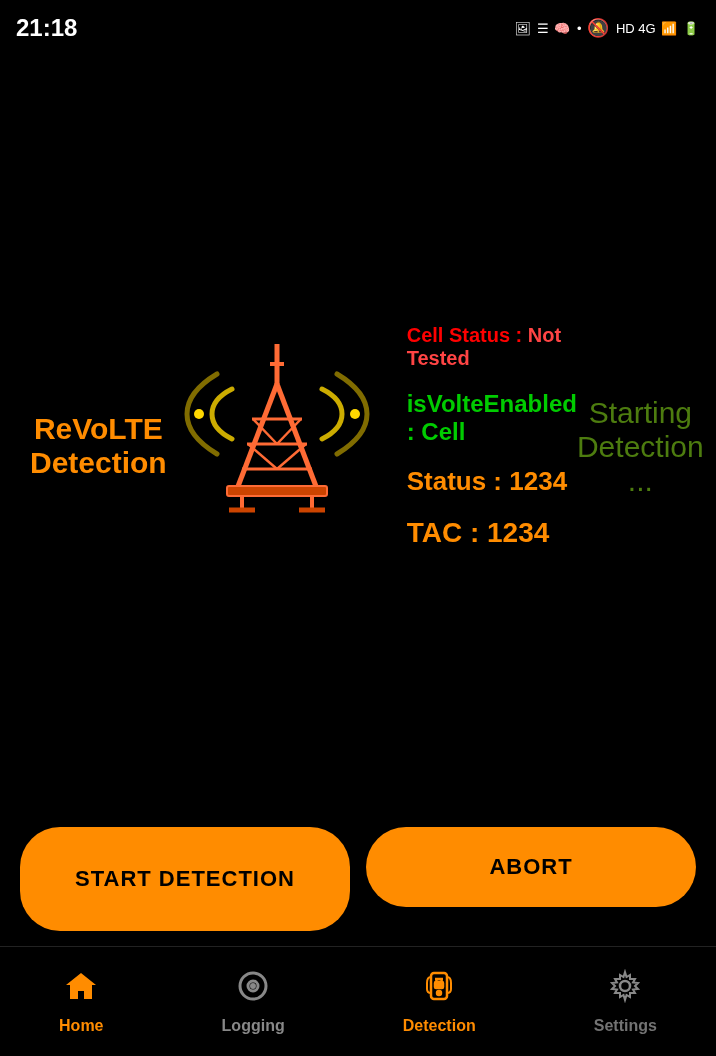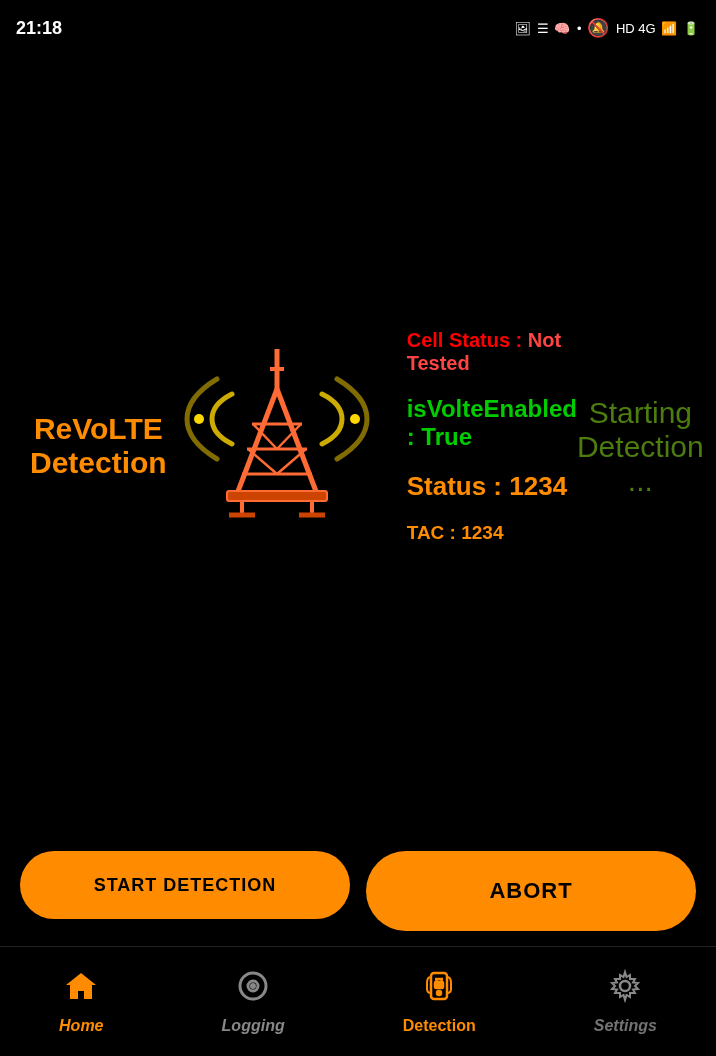--- a/index.html
+++ b/index.html
@@ -16,21 +16,21 @@
     .status-bar {
       display: flex;
       justify-content: space-between;
       align-items: center;
       padding: 8px 16px;
       height: 56px;
       background: #000;
     }
     .status-time {
       color: #fff;
-      font-size: 18px;
+      font-size: 24px;
       font-weight: bold;
       text-align: right;
     }
     .status-icons {
       display: flex;
       align-items: center;
       gap: 6px;
       color: #fff;
       font-size: 14px;
     }
@@ -100,21 +100,21 @@
       font-weight: bold;
       color: #00cc00;
     }
 
     .cell-id {
       font-size: 26px;
       font-weight: bold;
       color: #FF8C00;
     }
     .tac {
-      font-size: 19px;
+      font-size: 28px;
       font-weight: bold;
       color: #FF8C00;
     }
 
     
     .detection-status {
       font-size: 30px;
       font-weight: normal;
       color: #4d7c0f;
       text-align: center;
@@ -130,26 +130,26 @@
       overflow: hidden;
       margin-bottom: 30px;
     }
     .progress-fill {
       height: 100%;
       background: #FF8C00;
       border-radius: 14px;
     }
     .btn-start {
       flex: 1;
-      height: 68px;
+      height: 104px;
       background: #FF8C00;
       border: none;
       border-radius: 40px;
       color: #000;
-      font-size: 18px;
+      font-size: 22px;
       font-weight: bold;
       cursor: pointer;
       letter-spacing: 1px;
     }
     .btn-abort {
       flex: 1;
       height: 80px;
       background: #FF8C00;
       border: none;
       border-radius: 40px;
@@ -176,21 +176,20 @@
     .nav-item {
       display: flex;
       flex-direction: column;
       align-items: center;
       gap: 6px;
       cursor: pointer;
       color: #FF8C00;
     }
     .nav-item-inactive {
       color: #888;
-      font-style: italic;
     }
     .nav-label {
       font-size: 16px;
       font-weight: bold;
     }
     .nav-icon {
       font-size: 32px;
     }
 
     
@@ -271,21 +270,21 @@
         <line x1="52" y1="196" x2="78" y2="196" stroke="#CC4400" stroke-width="5"></line>
         <line x1="122" y1="196" x2="148" y2="196" stroke="#CC4400" stroke-width="5"></line>
       </svg>
     </div>
 
     <div class="status-text">
       <div class="cell-status">
         <span class="cell-status-label">Cell Status : </span><span class="cell-status-value">Not Tested</span>
       </div>
       <div class="volte-enabled">
-        <span>isVolteEnabled : </span><span>True</span>
+        <span>isVolteEnabled : </span><span>Cell</span>
       </div>
       <div class="cell-id">
         <span>Status : </span><span>1234</span>
       </div>
       <div class="tac">
         <span>TAC : </span><span>1234</span>
       </div>
     </div>
   </div>
 

